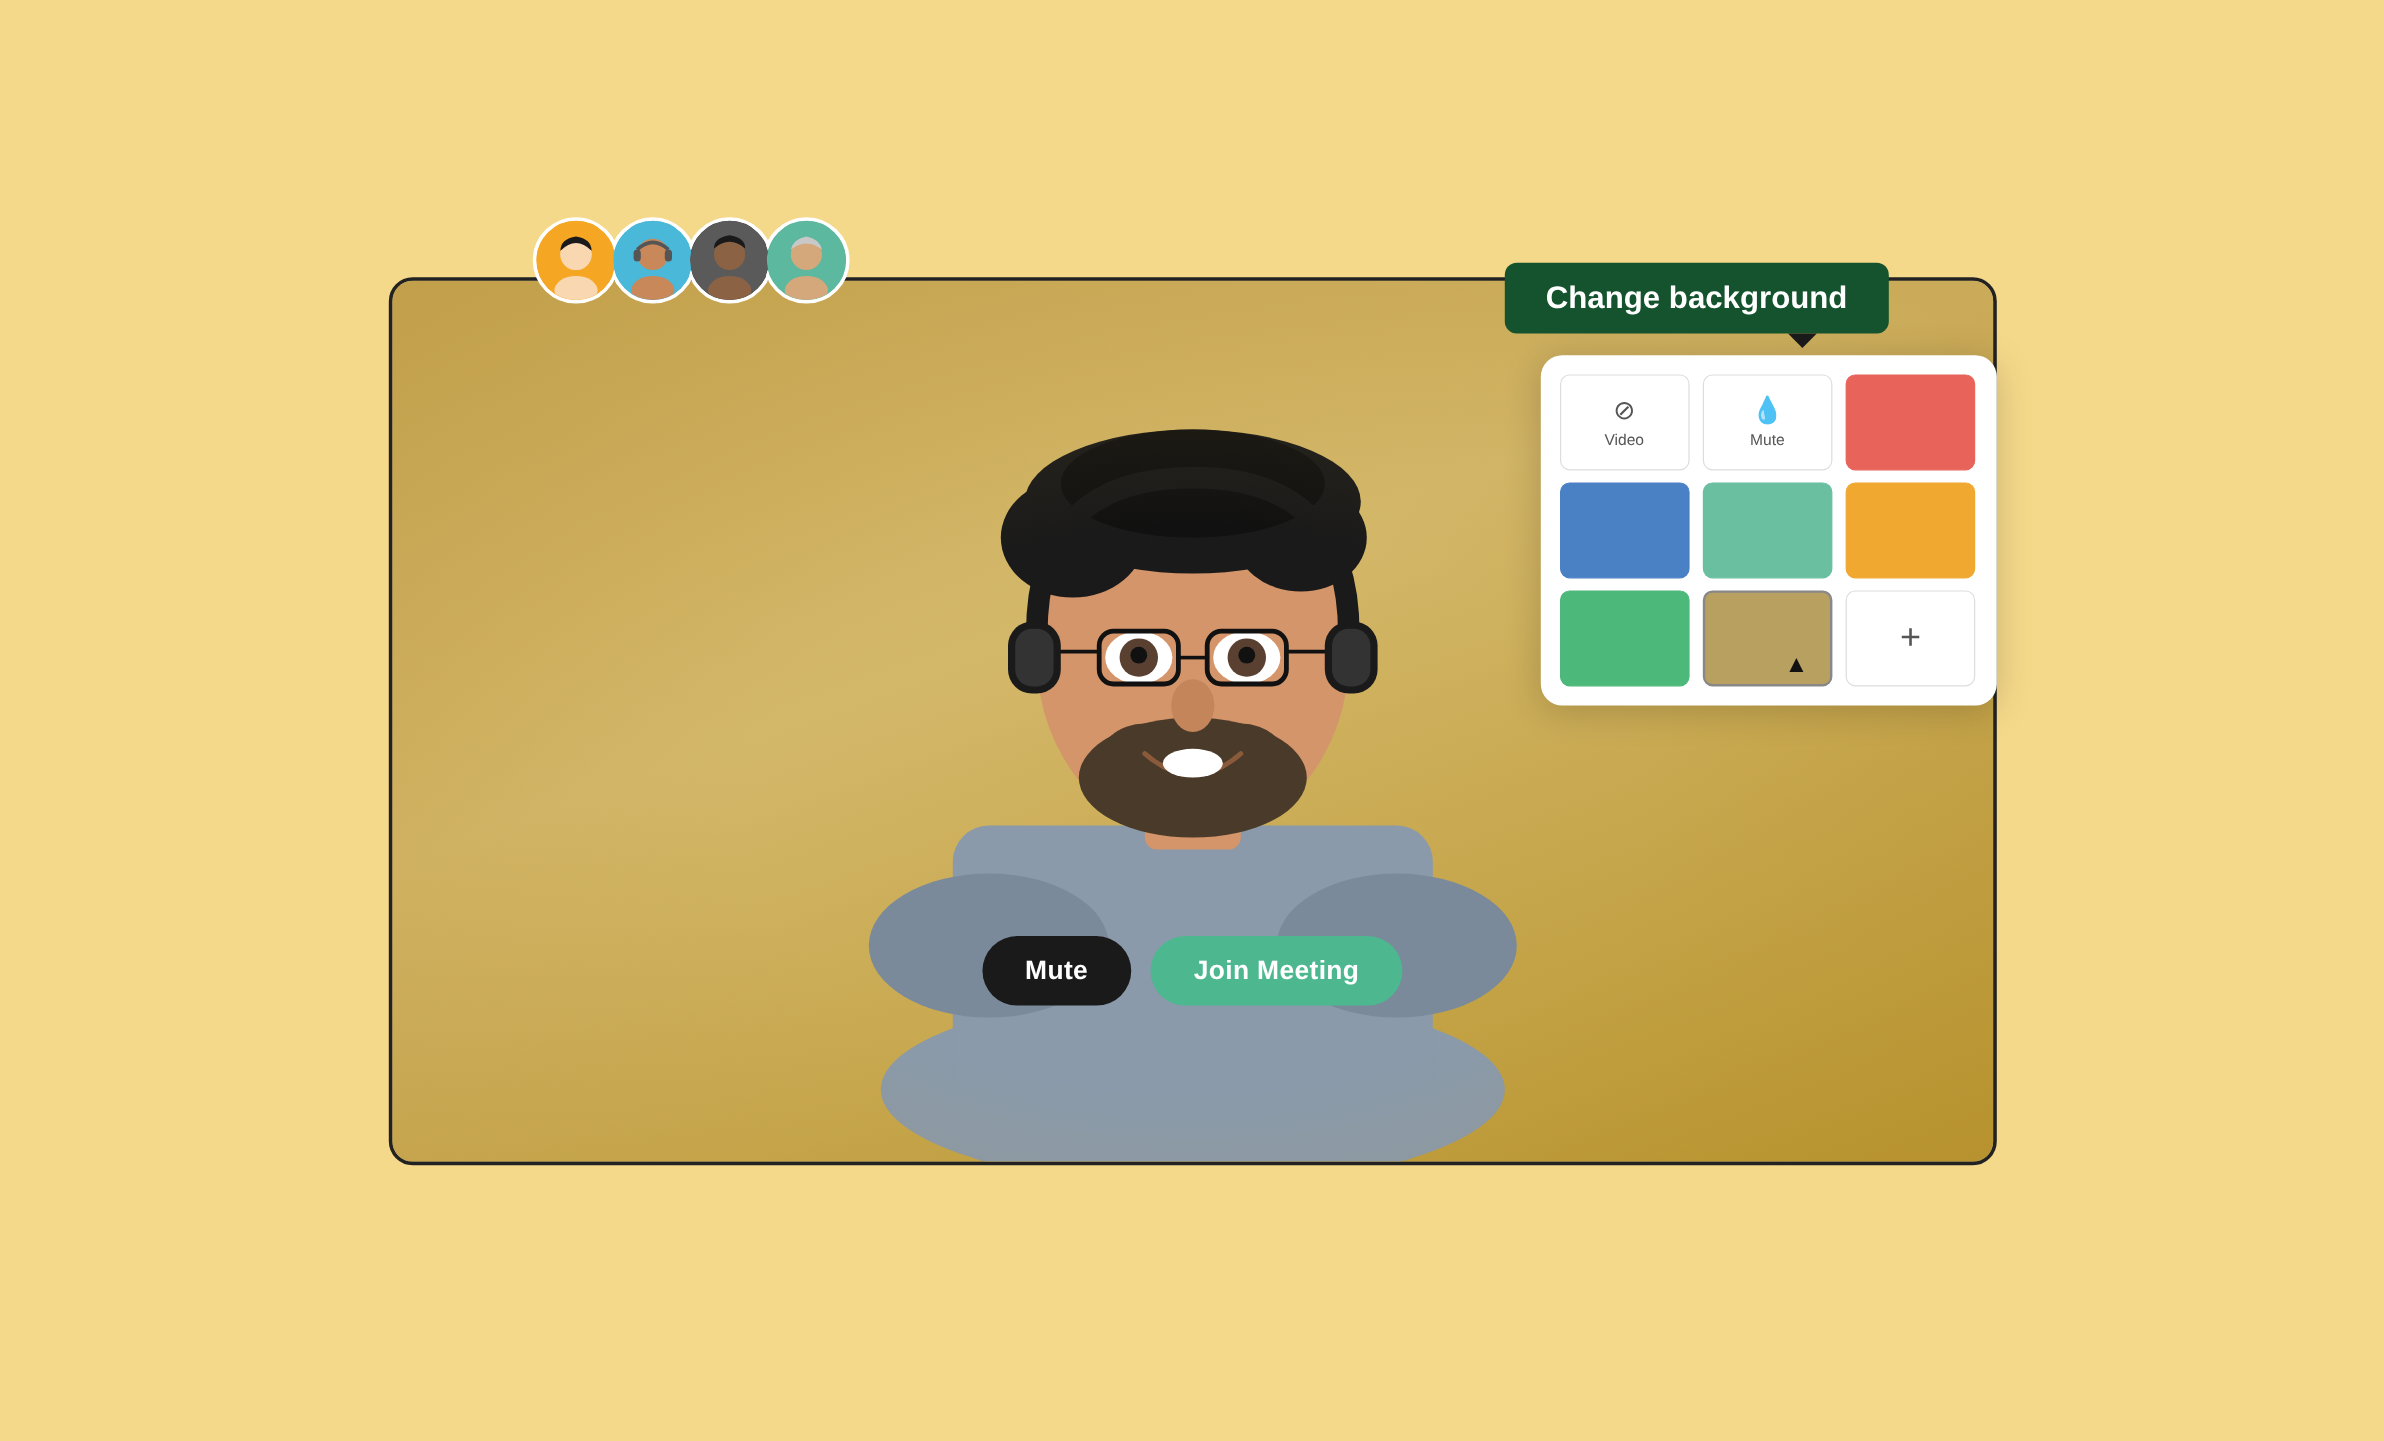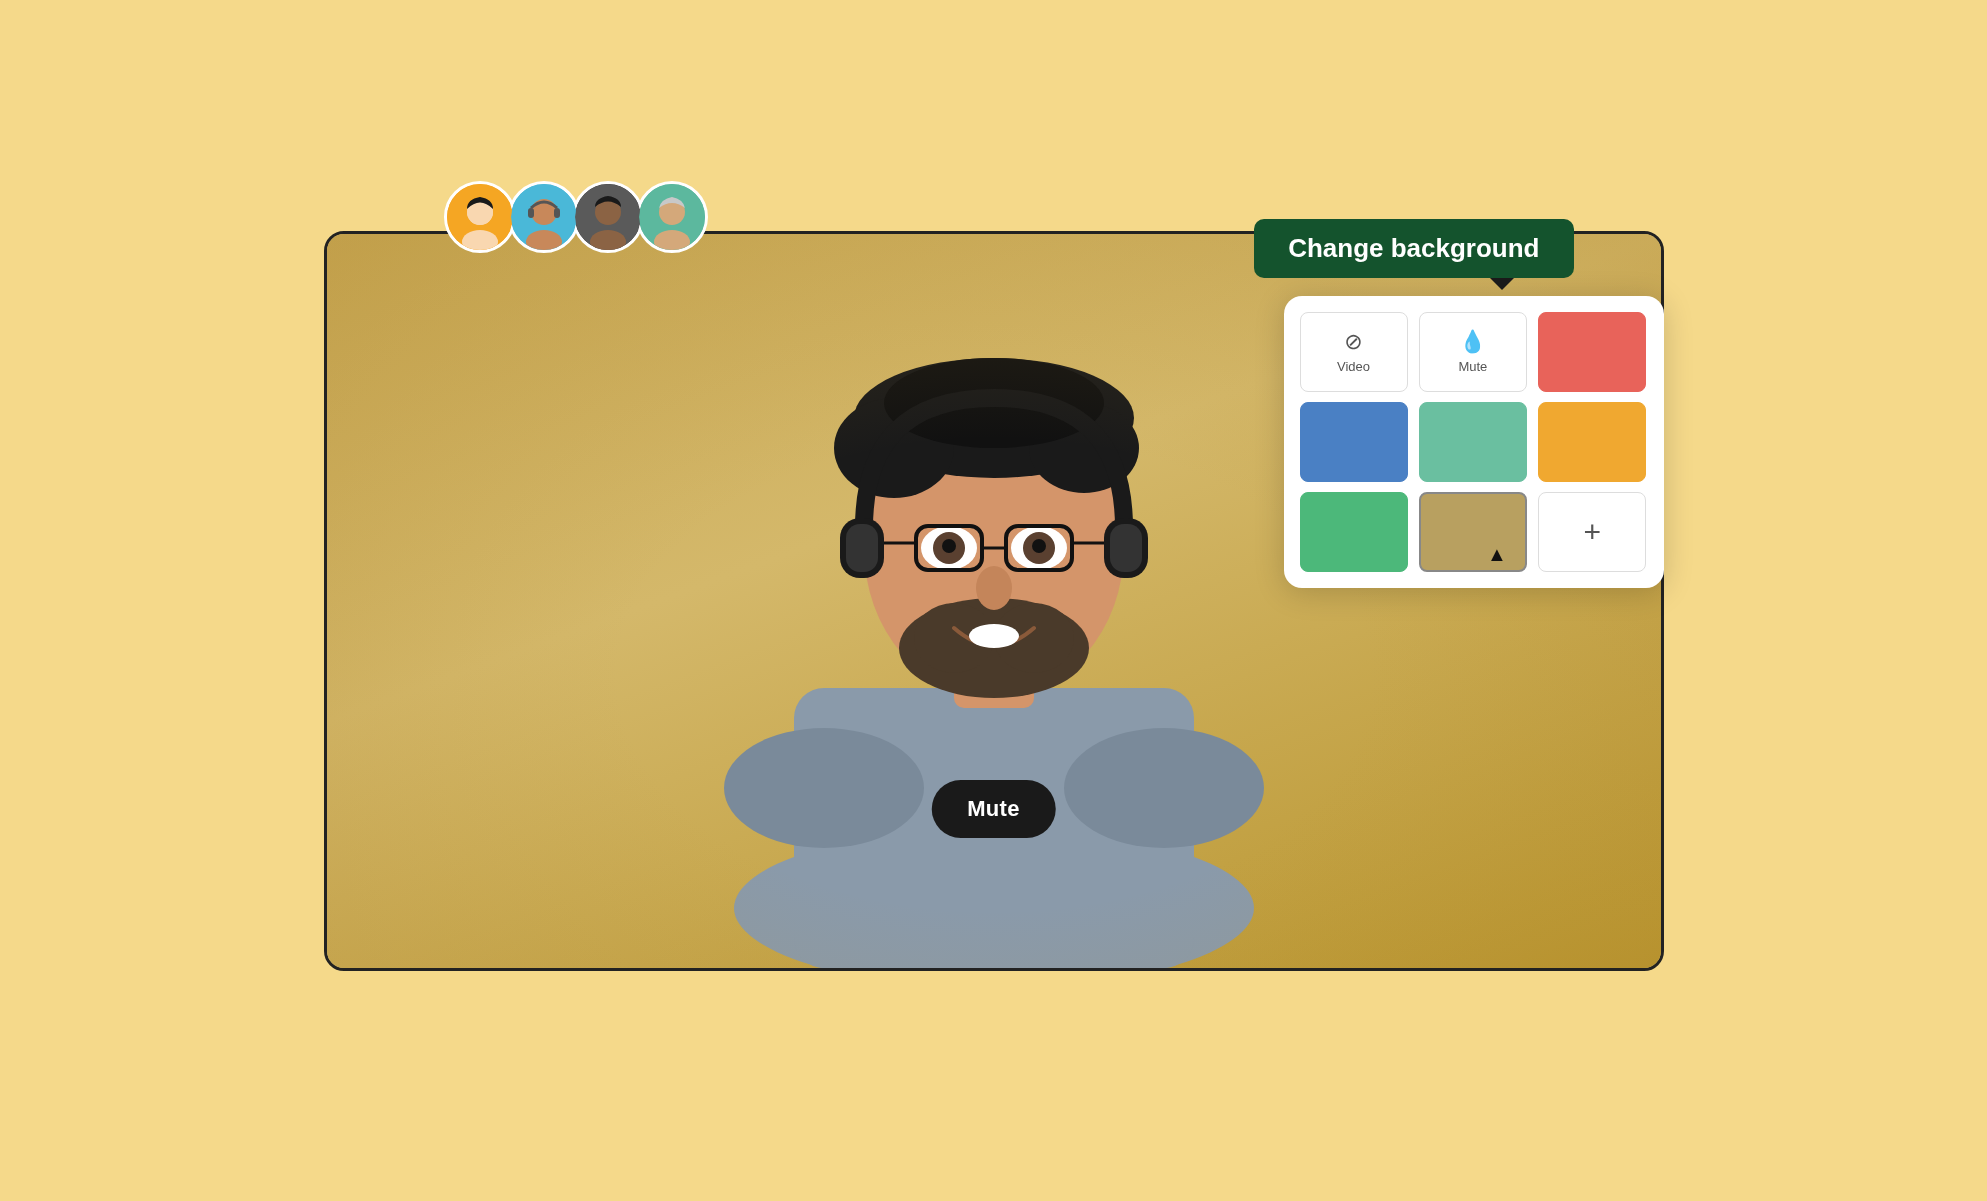--- a/index.html
+++ b/index.html
@@ -334,20 +334,21 @@
         <rect x="466" y="336" width="32" height="48" rx="14" fill="#333"></rect>
 
         <ellipse cx="180" cy="600" rx="100" ry="60" fill="#7a8a9a"></ellipse>
         <ellipse cx="520" cy="600" rx="100" ry="60" fill="#7a8a9a"></ellipse>
       </svg>
 
       <div class="video-overlay"></div>
 
       <div class="controls-bar">
         <button class="ctrl-btn ctrl-btn-dark">Mute</button>
+        <button class="ctrl-btn ctrl-btn-green">Join Meeting</button>
       </div>
 
     </div>
   </div>
 
   <div class="tooltip-bg" style="position:absolute; top:68px; right:170px;">
     <span>Change background</span>
   </div>
 
   <div class="bg-picker" style="position:absolute; top:145px; right:80px;">

